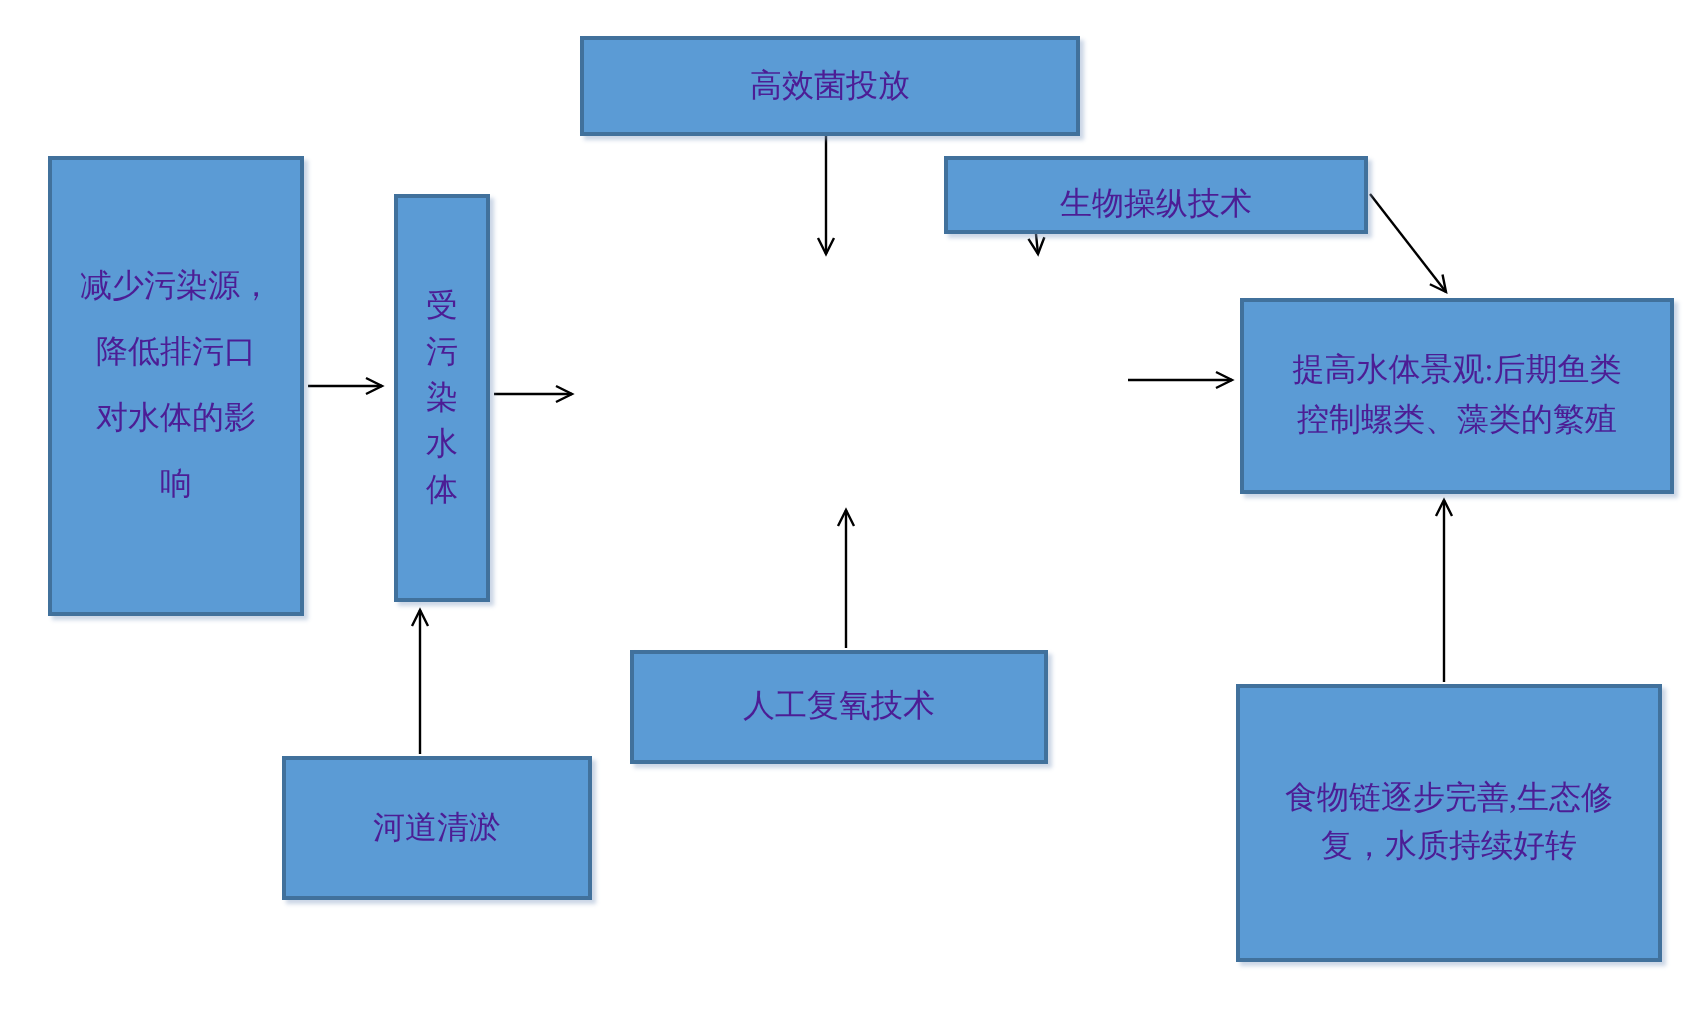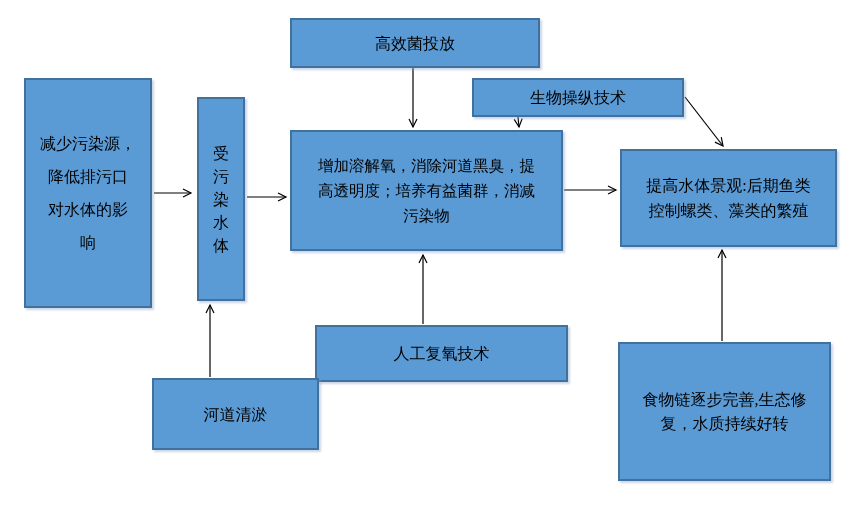--- a/index.html
+++ b/index.html
@@ -14,37 +14,37 @@
     background: #ffffff;
     overflow: hidden;
     font-family: "Liberation Serif", "DejaVu Serif", serif;
   }
   .node {
     position: absolute;
     box-sizing: border-box;
     background: #5B9BD5;
     border: 2px solid #41719C;
     box-shadow: 2px 2px 2px rgba(140, 165, 200, 0.45);
-    color: #000000;
+    color: #4c1d95;
     display: flex;
     align-items: center;
     justify-content: center;
     text-align: center;
     white-space: pre-line;
     font-size: 16px;
     line-height: 25px;
   }
   .n-reduce    { left: 24px;  top: 78px;  width: 128px; height: 230px; line-height: 33px; }
   .n-polluted  { left: 197px; top: 97px;  width: 48px;  height: 204px; line-height: 23px; }
   .n-bacteria  { left: 290px; top: 18px;  width: 250px; height: 50px; }
-  .n-bio       { left: 472px; top: 78px;  width: 212px; height: 39px; }
+  .n-bio       { left: 472px; top: 78px;  width: 212px; height: 39px; align-items: flex-end; }
   .n-center    { left: 290px; top: 130px; width: 273px; height: 121px; font-size: 15.5px; line-height: 25px; }
   .n-landscape { left: 620px; top: 149px; width: 217px; height: 98px;  line-height: 25px; justify-content: center; }
-  .n-reoxy     { left: 315px; top: 325px; width: 253px; height: 57px; justify-content: center; }
-  .n-dredge    { left: 152px; top: 378px; width: 167px; height: 72px; }
+  .n-reoxy     { left: 315px; top: 325px; width: 209px; height: 57px; justify-content: center; }
+  .n-dredge    { left: 141px; top: 378px; width: 155px; height: 72px; }
   .n-food      { left: 618px; top: 342px; width: 213px; height: 139px; line-height: 24px; justify-content: center; }
   svg.arrows {
     position: absolute;
     left: 0;
     top: 0;
     width: 850px;
     height: 505px;
     pointer-events: none;
   }
   svg.arrows line {
@@ -91,25 +91,20 @@
   </div>
 
   <div class="node n-bacteria">
     <span>高效菌投放</span>
   </div>
 
   <div class="node n-bio">
     <span>生物操纵技术</span>
   </div>
 
-  <div class="node n-center">
-    <span>增加溶解氧，消除河道黑臭，提
-高透明度；培养有益菌群，消减
-污染物</span>
-  </div>
 
   <div class="node n-landscape">
     <span>提高水体景观:后期鱼类
 控制螺类、藻类的繁殖</span>
   </div>
 
   <div class="node n-reoxy">
     <span>人工复氧技术</span>
   </div>
 

